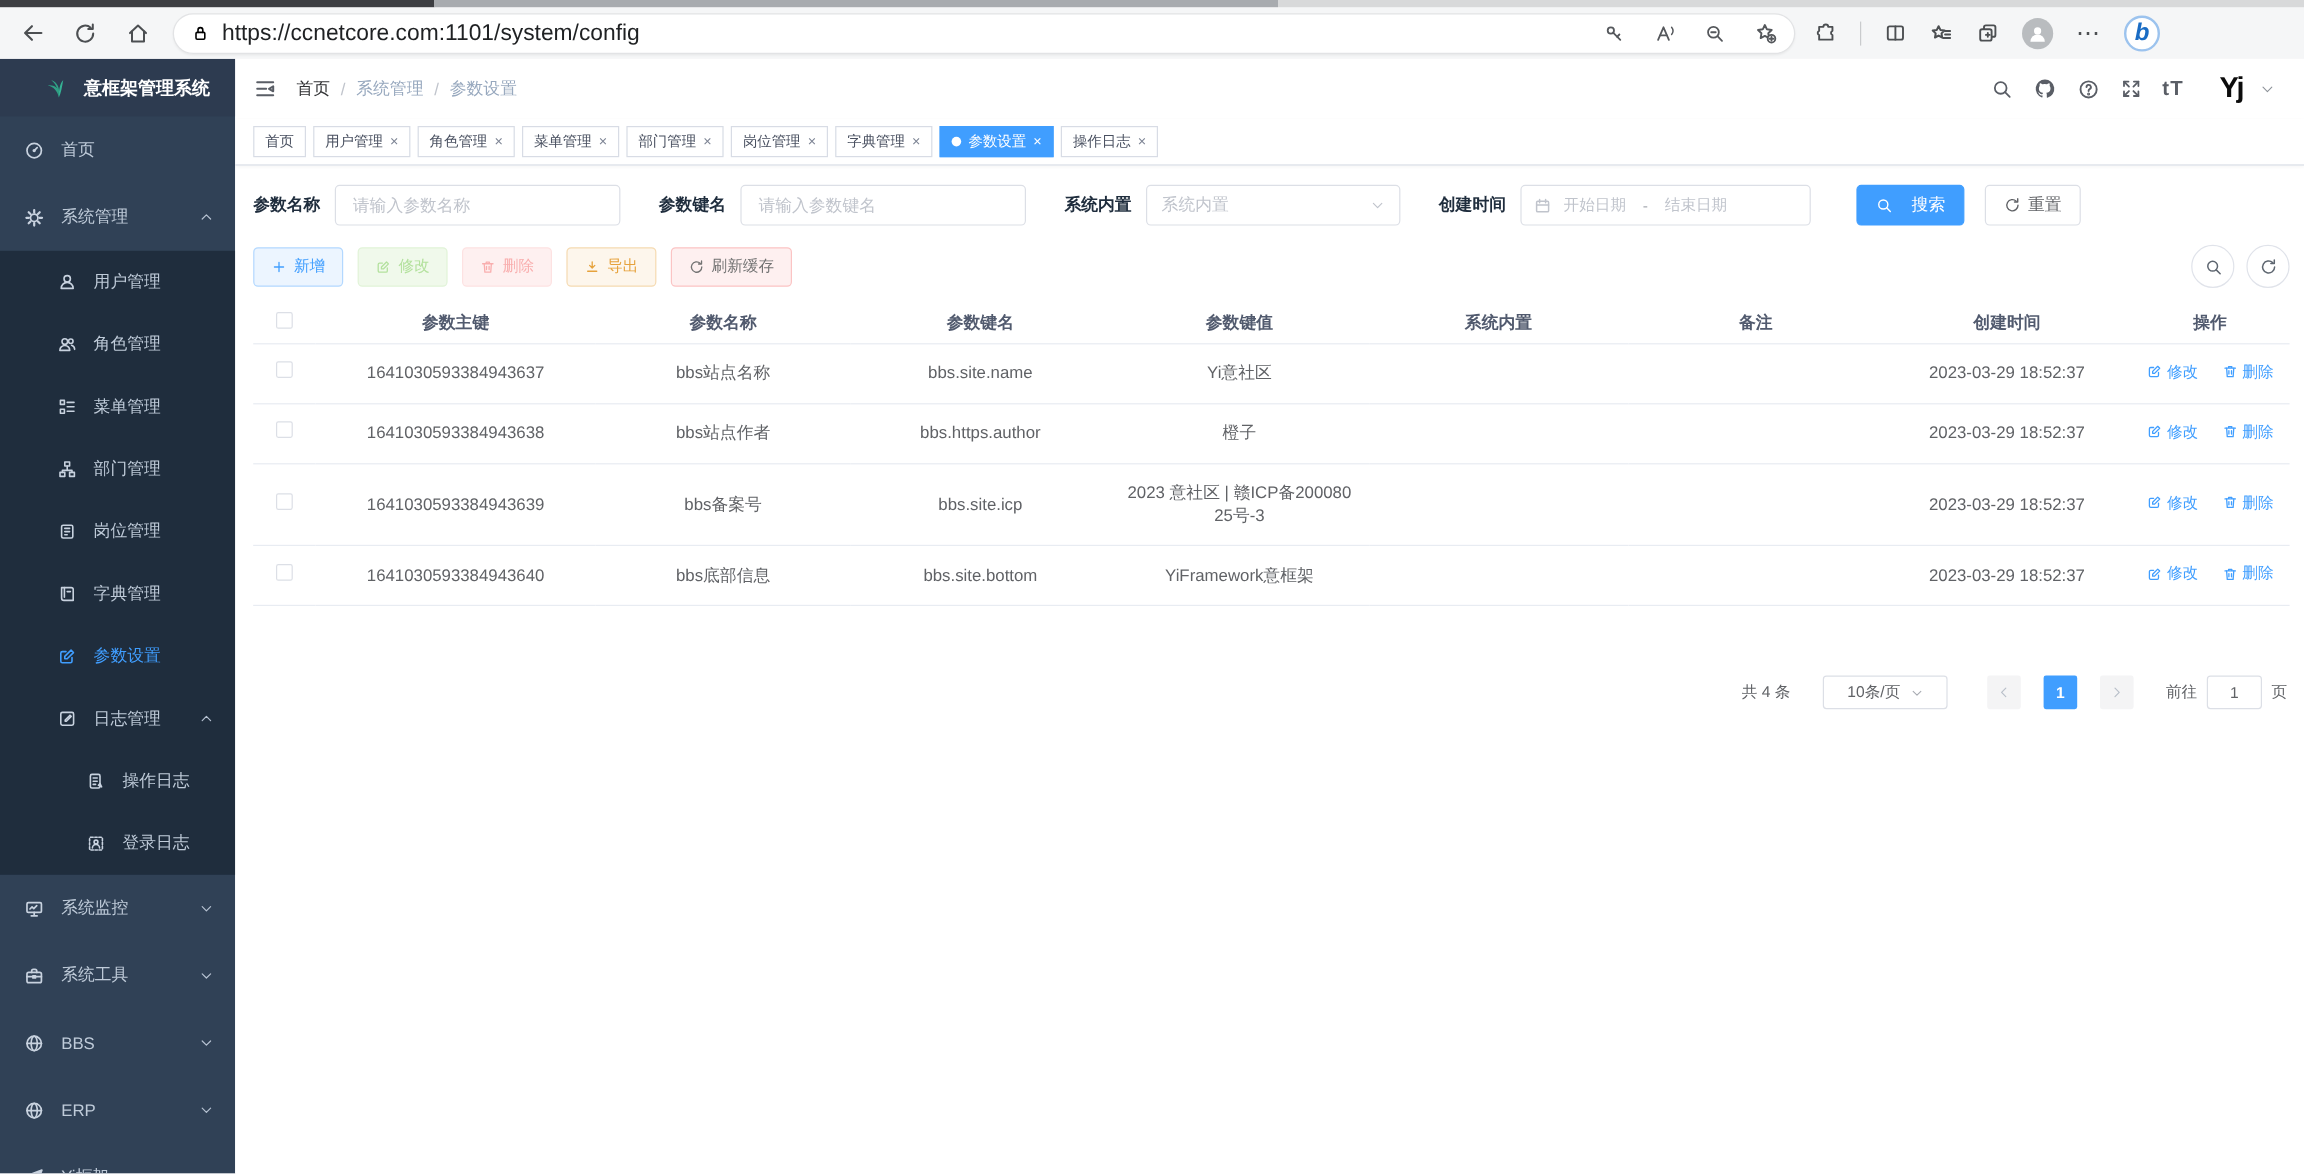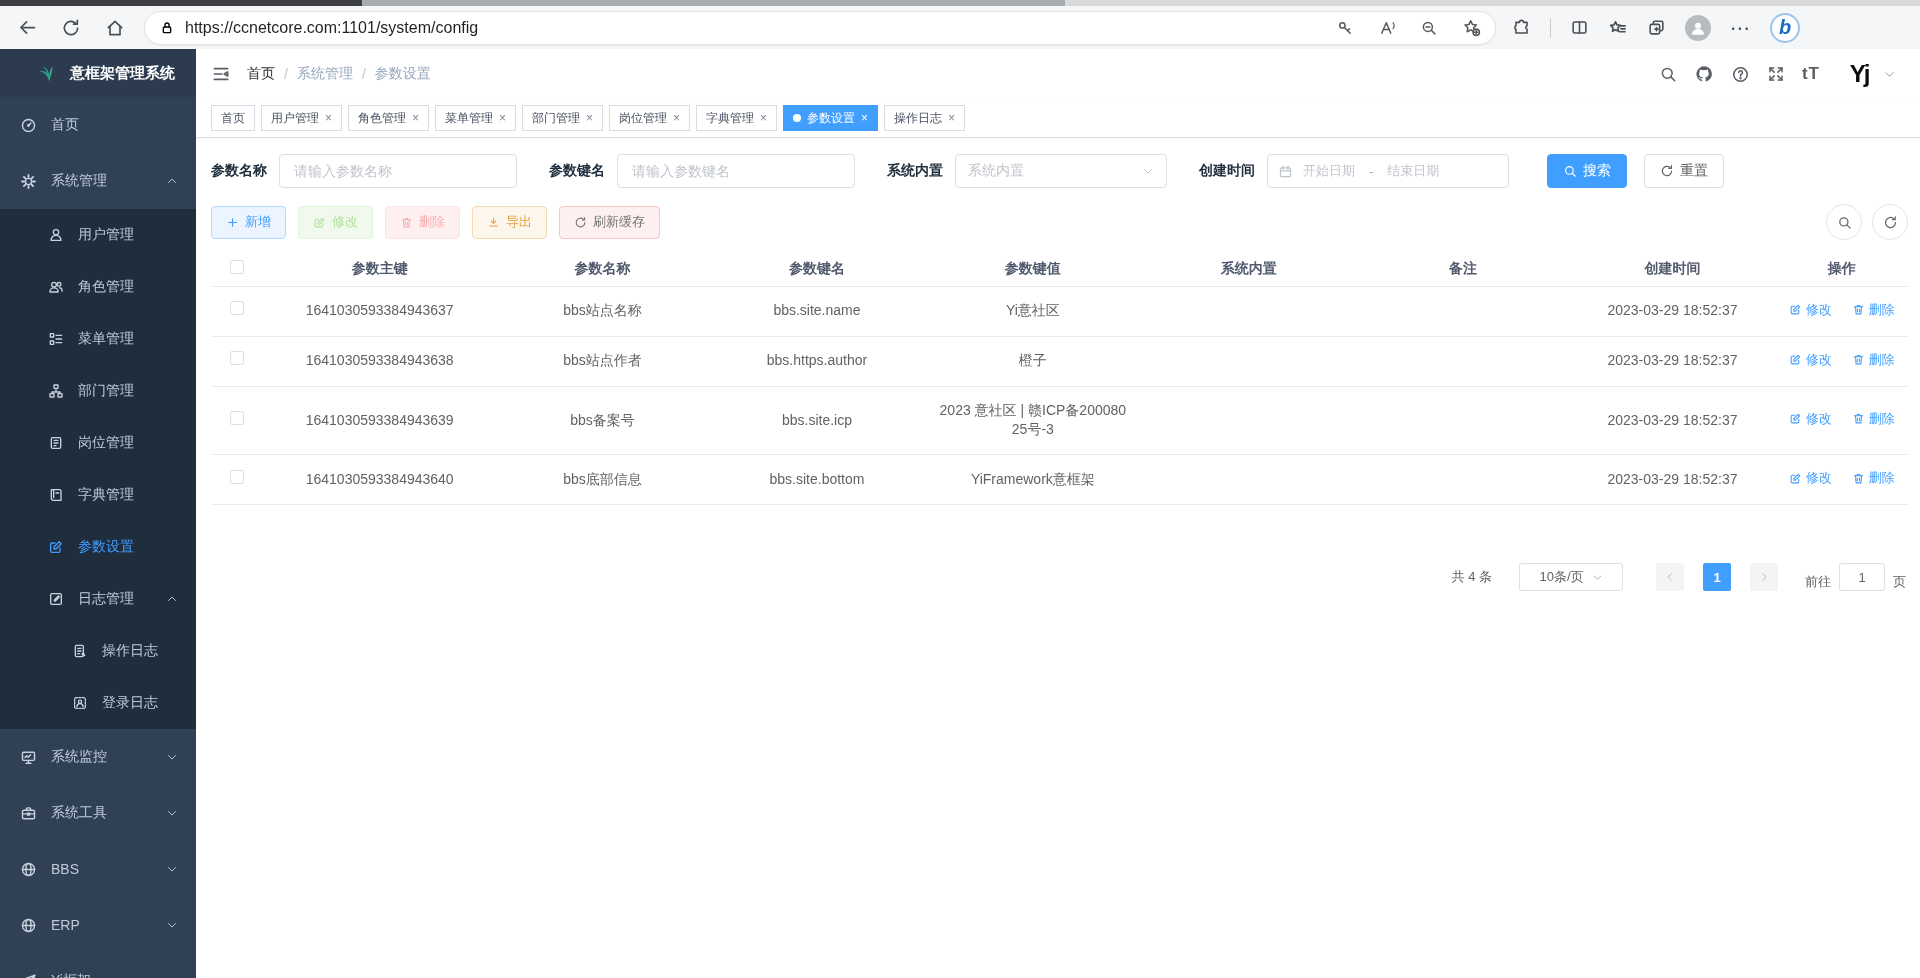--- a/index.html
+++ b/index.html
@@ -12,21 +12,21 @@
   .chrome { height:49px; background:#f5f6f7; position:relative; }
   .top-edge { height:6px; display:flex; }
   .top-edge .seg1 { width:362px; background:#3d3e42; }
   .top-edge .seg2 { width:703px; background:#a8abaf; }
   .top-edge .seg3 { flex:1; background:#d8d9da; }
   .chrome-row { height:43px; display:flex; align-items:center; }
   .chrome-btn { width:34px; height:34px; display:flex; align-items:center; justify-content:center;
     color:#4c4f52; margin-left:10px; border-radius:6px; }
   .omnibox { margin-left:12px; width:1352px; height:34px; background:#fff; border:1px solid #e2e3e5;
     border-radius:17px; box-shadow:0 1px 2px rgba(0,0,0,.06); display:flex; align-items:center; padding:0 14px; }
-  .omnibox .url { flex:1; font-size:16px; color:#1f2123; margin-left:10px; white-space:nowrap; overflow:hidden; }
+  .omnibox .url { flex:1; font-size:19px; color:#1f2123; margin-left:10px; white-space:nowrap; overflow:hidden; }
   .box-ic { color:#55585c; margin-left:24px; }
   .chrome-right { display:flex; align-items:center; margin-left:16px; color:#4c4f52; }
   .chrome-right > * { margin-right:19px; }
   .vdiv { width:1px; height:20px; background:#c9cbcd; }
   .avatar-chrome { width:26px; height:26px; border-radius:50%; background:#b9bcbf; display:flex;
     align-items:center; justify-content:center; color:#fff; overflow:hidden; }
   .bing { width:30px; height:30px; border-radius:50%; background:#fff; border:2px solid #9cc3ee;
     display:flex; align-items:center; justify-content:center; color:#1a6cc4;
     font-weight:bold; font-size:20px; font-style:italic; margin-right:8px; }
 
@@ -83,21 +83,21 @@
     align-items:center; padding:0 12px; color:#c0c4cc; font-size:14px; cursor:pointer; }
   .f-select .ph { flex:1; }
   .f-select .sc { color:#c0c4cc; }
   .f-date { width:242px; height:34px; border:1px solid #dcdfe6; border-radius:4px; display:flex;
     align-items:center; padding:0 10px; color:#c0c4cc; font-size:13px; cursor:pointer; }
   .f-date .dph { margin-left:10px; }
   .f-date .dsep { margin:0 14px; color:#a8abb2; }
   .btn { height:34px; border-radius:4px; display:inline-flex; align-items:center; justify-content:center;
     font-size:14px; padding:0 15px; cursor:pointer; border:1px solid transparent; }
   .btn .bic { margin-right:6px; display:flex; }
-  .btn-primary { background:#409eff; border-color:#409eff; color:#fff; }
+  .btn-primary { background:#409eff; border-color:#409eff; color:#fff;gap:10px; }
   .btn-default { background:#fff; border-color:#dcdfe6; color:#606266; }
   .btn-reset { margin-left:17px; }
 
   .toolbar-row { display:flex; align-items:center; margin-top:16px; }
   .btn-sm { height:33px; font-size:13px; padding:0 14px; margin-right:12px; }
   .btn-plain-blue   { background:#ecf5ff; border-color:#b3d8ff; color:#409eff; }
   .btn-plain-green  { background:#f0f9eb; border-color:#e1f3d8; color:#b3e19d; }
   .btn-plain-redoff { background:#fef0f0; border-color:#fde2e2; color:#f9aeae; }
   .btn-plain-orange { background:#fdf6ec; border-color:#f5dab1; color:#e6a23c; }
   .btn-plain-red    { background:#fef0f0; border-color:#fbc4c4; color:#737373; }
@@ -122,21 +122,21 @@
     color:#606266; padding-right:2px;gap:13px; }
   .pagi .total { margin-right:14px; }
   .psize { width:104px; height:28px; border:1px solid #dcdfe6; border-radius:3px; display:flex;
     align-items:center; justify-content:center; color:#606266; cursor:pointer; margin-right:14px; }
   .psize .pv { margin-right:8px; }
   .psize .sc { color:#a8abb2; }
   .pbtn { width:28px; height:28px; background:#f4f4f5; border-radius:2px; display:flex; align-items:center;
     justify-content:center; color:#b8bfc9; margin-left:6px; cursor:pointer; }
   .pcur { width:28px; height:28px; background:#409eff; border-radius:2px; color:#fff; display:flex;
     align-items:center; justify-content:center; font-weight:bold; margin-left:6px; cursor:pointer; }
-  .goto { margin-left:14px; display:flex; align-items:flex-end; }
+  .goto { margin-left:14px; display:flex; align-items:center; }
   .goto input { width:46px; height:28px; border:1px solid #dcdfe6; border-radius:3px; text-align:center;
     font-size:13px; color:#606266; margin:0 8px; outline:none; }
 </style>
 </head>
 <body>
 
 <div class="chrome">
   <div class="top-edge">
     <div class="seg1"></div>
     <div class="seg2"></div>

